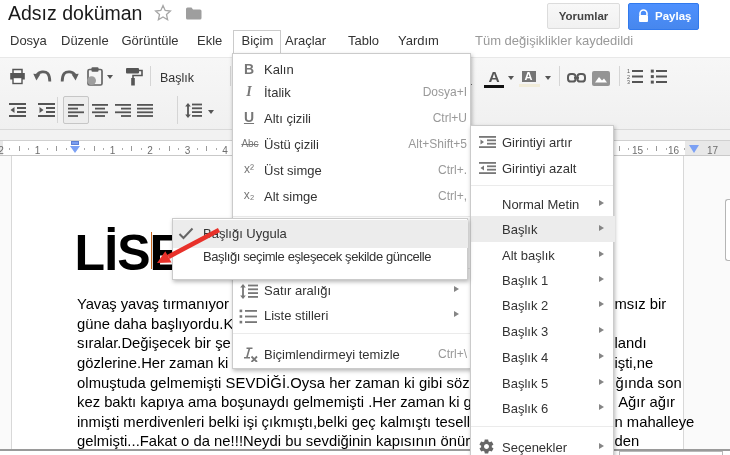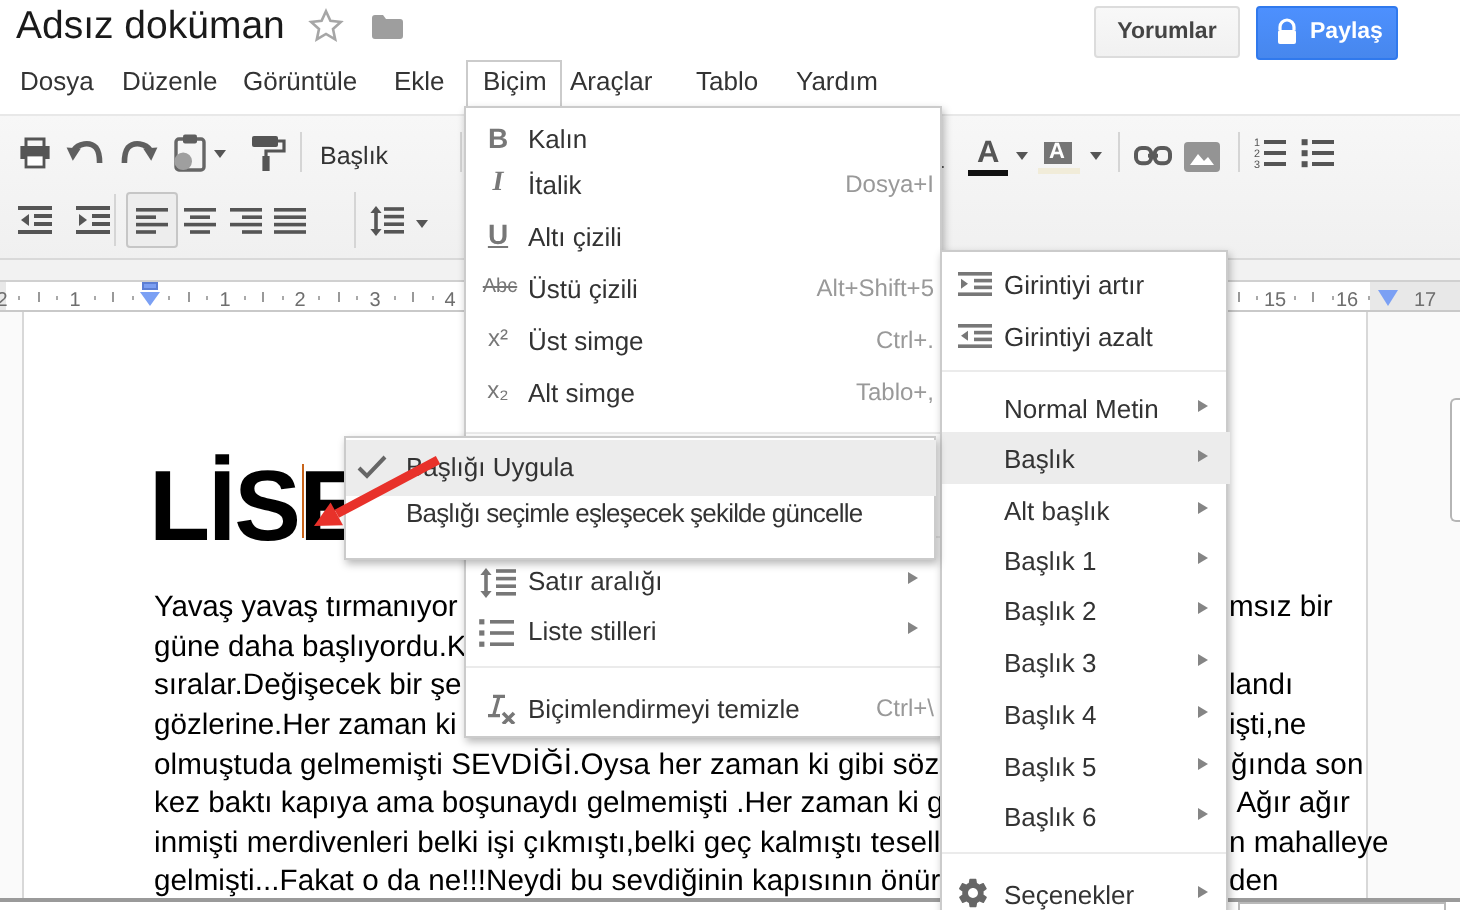--- a/index.html
+++ b/index.html
@@ -63,20 +63,21 @@
 
 <div class="ab mi" style="left:10px;top:33px">Dosya</div>
 <div class="ab mi" style="left:61px;top:33px">Düzenle</div>
 <div class="ab mi" style="left:121.5px;top:33px">Görüntüle</div>
 <div class="ab mi" style="left:197px;top:33px">Ekle</div>
 <div class="ab" style="left:233px;top:30px;width:48px;height:23px;background:#fff;border:1px solid #cbcbcb;border-bottom:none"></div>
 <div class="ab mi" style="left:241.5px;top:33px">Biçim</div>
 <div class="ab mi" style="left:285px;top:33px">Araçlar</div>
 <div class="ab mi" style="left:348px;top:33px">Tablo</div>
 <div class="ab mi" style="left:398px;top:33px">Yardım</div>
+<div class="ab" style="left:475px;top:33px;font-size:13px;color:#999">Tüm değişiklikler kaydedildi</div>
 
 <div class="ab" style="left:0;top:57px;width:730px;height:73px;background:linear-gradient(#f7f7f7,#f0f0f0);border-top:1px solid #e8e8e8;border-bottom:1px solid #d9d9d9"></div>
 <div class="ab" style="left:0;top:130px;width:730px;height:10px;background:#f2f2f2"></div>
 <div id="toolbar">
 
 <svg class="ab" style="left:9px;top:68px" width="17" height="17" viewBox="0 0 17 17">
         <path d="M4 5 V1.5 h9 V5" fill="none" stroke="#555" stroke-width="1.5"></path>
         <rect x="1.2" y="5" width="14.6" height="6.5" fill="#555"></rect>
         <rect x="4" y="9.5" width="9" height="6" fill="#fff" stroke="#555" stroke-width="1.4"></rect>
       </svg>
@@ -312,29 +313,30 @@
 
 <div id="panelA" class="panel" style="left:232px;top:53px;width:239px;height:316px">
 
   <div class="ab" style="left:8px;top:7px;width:16px;text-align:center;font-size:14px;font-weight:bold;color:#777">B</div>
   <div class="ab mi" style="left:31px;top:8px">Kalın</div>
   <div class="ab" style="left:8px;top:30px;width:16px;text-align:center;font-size:14px;font-style:italic;font-weight:bold;color:#777;font-family:'Liberation Serif'">I</div>
   <div class="ab mi" style="left:31px;top:31px">İtalik</div>
   <div class="ab sc" style="left:0;top:31px;width:234px;text-align:right">Dosya+I</div>
   <div class="ab" style="left:8px;top:55px;width:16px;text-align:center;font-size:14px;font-weight:bold;color:#777;text-decoration:underline">U</div>
   <div class="ab mi" style="left:31px;top:57px">Altı çizili</div>
+  <div class="ab sc" style="left:0;top:57px;width:234px;text-align:right">Ctrl+U</div>
   <div class="ab" style="left:5px;top:84px;width:24px;text-align:center;font-size:10px;font-weight:normal;color:#777;text-decoration:line-through">Abc</div>
   <div class="ab mi" style="left:31px;top:83px">Üstü çizili</div>
   <div class="ab sc" style="left:0;top:83px;width:234px;text-align:right">Alt+Shift+5</div>
   <div class="ab" style="left:8px;top:108px;width:16px;text-align:center;font-size:12px;color:#777">x²</div>
   <div class="ab mi" style="left:31px;top:109px">Üst simge</div>
   <div class="ab sc" style="left:0;top:109px;width:234px;text-align:right">Ctrl+.</div>
   <div class="ab" style="left:8px;top:134px;width:16px;text-align:center;font-size:12px;color:#777">x₂</div>
   <div class="ab mi" style="left:31px;top:135px">Alt simge</div>
-  <div class="ab sc" style="left:0;top:135px;width:234px;text-align:right">Tablo+,</div>
+  <div class="ab sc" style="left:0;top:135px;width:234px;text-align:right">Ctrl+,</div>
   <div class="sep" style="top:162px"></div>
   <div class="sep" style="top:214px"></div>
 
   <svg class="ab" style="left:6px;top:230px" width="19" height="15" viewBox="0 0 19 15">
         <g fill="#777">
           <rect x="9" y="0.6" width="10" height="1.8"></rect>
           <rect x="9" y="4.4" width="10" height="1.8"></rect>
           <rect x="9" y="8.2" width="10" height="1.8"></rect>
           <rect x="9" y="12" width="10" height="1.8"></rect>
           <rect x="3.1" y="2" width="1.8" height="11"></rect>

